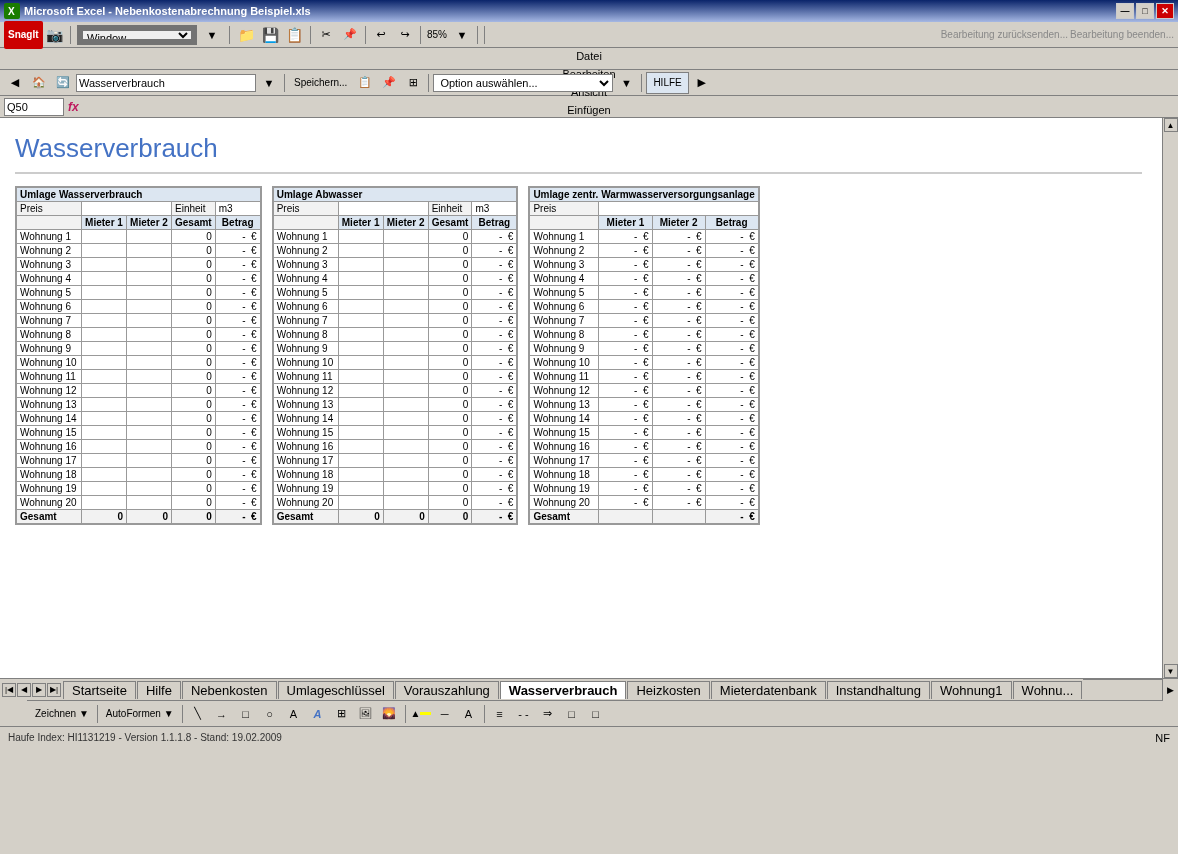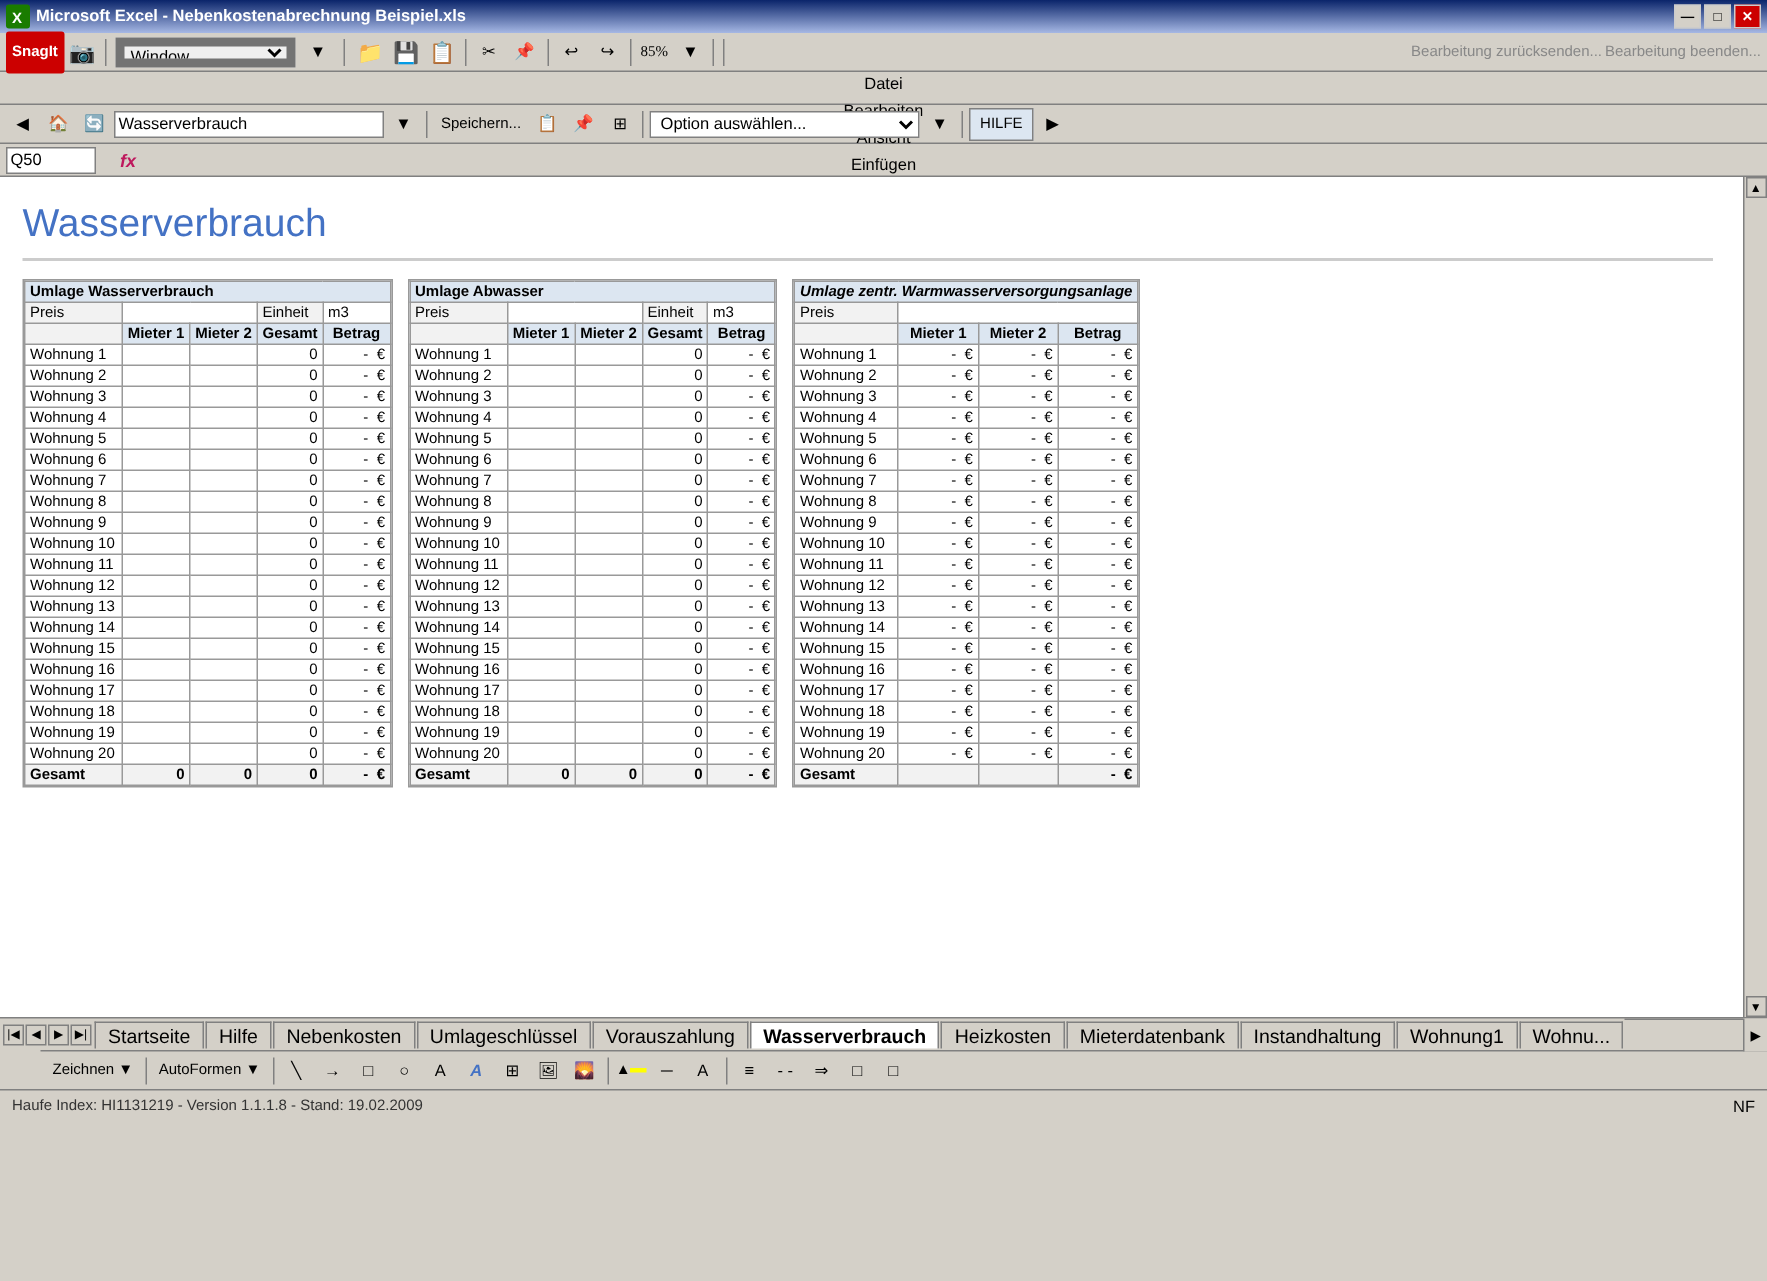--- a/index.html
+++ b/index.html
@@ -42,21 +42,21 @@
     .tb-input { height: 18px; border: 1px solid #808080; padding: 0 2px; font-size: 11px; background: white; }
 
     
     .formula-bar {
       background: #d4d0c8;
       height: 22px;
       display: flex;
       align-items: center;
       padding: 0 4px;
       border-bottom: 1px solid #808080;
-      gap: 16px;
+      gap: 4px;
     }
     .cell-ref { width: 60px; height: 18px; border: 1px solid #808080; background: white; padding: 0 2px; font-size: 11px; }
 
     
     .snagit-bar {
       background: #d4d0c8;
       height: 26px;
       display: flex;
       align-items: center;
       padding: 0 4px;
@@ -202,21 +202,21 @@
     <div class="tb-btn" style="font-size:14px;">💾</div>
     <div class="tb-btn" style="font-size:14px;">📋</div>
     <div class="tb-separator"></div>
     <div class="tb-btn">✂</div>
     <div class="tb-btn">📌</div>
     <div class="tb-separator"></div>
     <div class="tb-btn">↩</div>
     <div class="tb-btn">↪</div>
     <div class="tb-separator"></div>
     <div style="display:flex; align-items:center; gap:2px; font-size:10px;">
-      <span style="padding:0 2px;font-family:Liberation Serif, serif;">85%</span>
+      <span style="padding:0 2px;">85%</span>
       <div class="tb-btn">▼</div>
     </div>
     <div class="tb-separator"></div>
     <div class="tb-separator"></div>
     <div style="display:flex; align-items:center; gap:2px; margin-left:auto; font-size:10px;">
       <span style="color:#888;">Bearbeitung zurücksenden...</span>
       <span style="color:#888;">Bearbeitung beenden...</span>
     </div>
   </div>
 </div>
@@ -618,21 +618,21 @@
             <td class="text-right">- &nbsp;€</td>
           </tr>
         </tbody>
           </table>
       </div>
 
       <div class="table-section">
         <table>
           <tbody>
               <tr>
-            <td colspan="4" style="background:#dce6f1; font-weight:bold; font-size:10px;font-style:italic;">Umlage zentr. Warmwasserversorgungsanlage</td>
+            <td colspan="4" style="background:#dce6f1; font-weight:bold; font-size:10px;">Umlage zentr. Warmwasserversorgungsanlage</td>
           </tr>
           <tr>
             <td style="background:#f2f2f2;">Preis</td>
             <td colspan="3" style="background:white;"></td>
           </tr>
           <tr>
             <td style="width:65px; background:#f2f2f2;"></td>
             <td style="width:50px; background:#dce6f1; font-weight:bold; text-align:center;">Mieter 1</td>
             <td style="width:50px; background:#dce6f1; font-weight:bold; text-align:center;">Mieter 2</td>
             <td style="width:50px; background:#dce6f1; font-weight:bold; text-align:center;">Betrag</td>

